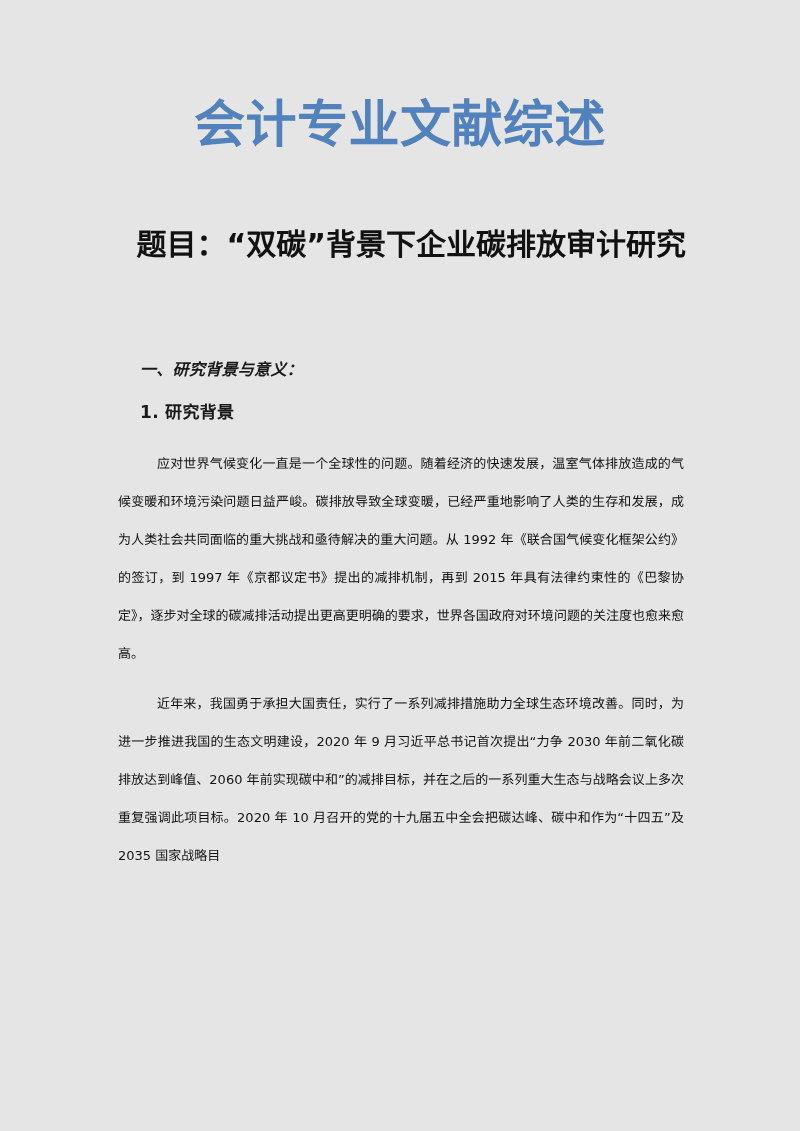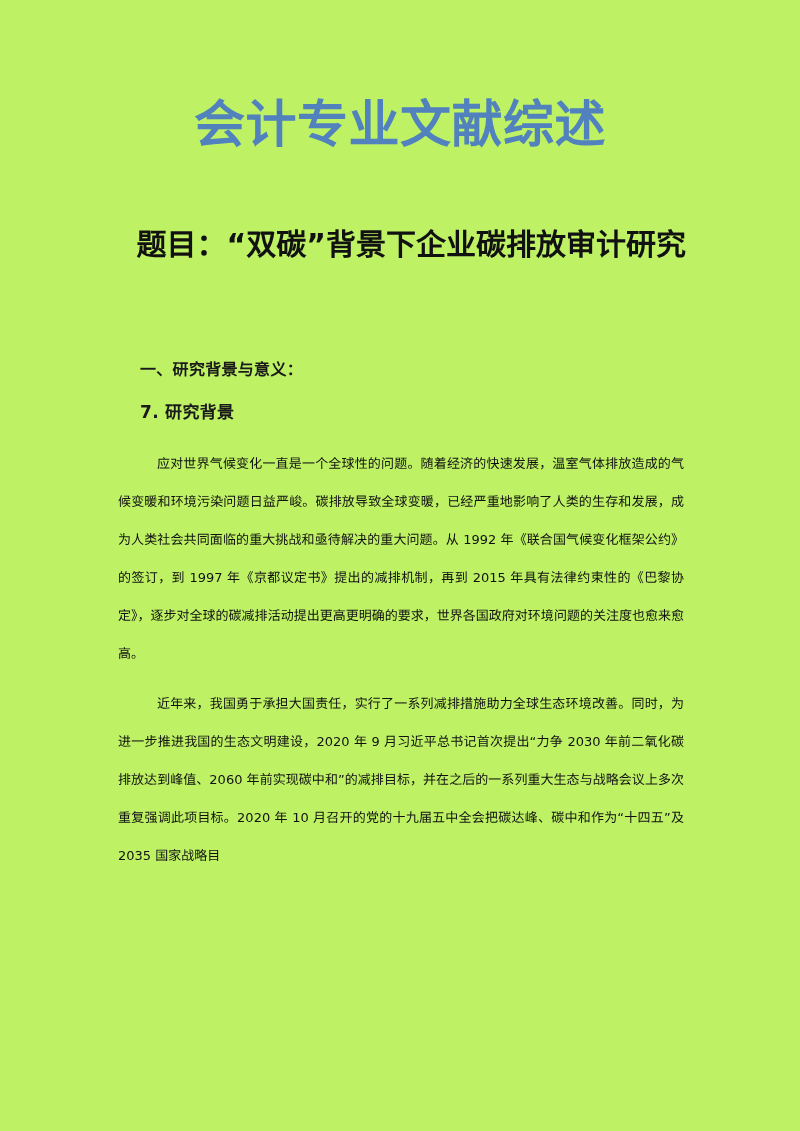--- a/index.html
+++ b/index.html
@@ -12,21 +12,21 @@
     height: 1131px;
     position: relative;
     overflow: hidden;
     font-family: "Liberation Serif", "DejaVu Serif", serif;
     -webkit-font-smoothing: antialiased;
   }
 
   .page {
     position: absolute;
     inset: 0;
-    background: #bef264;
+    background: #e5e5e5;
   }
 
   
   .doc-title {
     position: absolute;
     top: 96px;
     left: 0;
     right: 0;
     text-align: center;
     font-family: "DejaVu Serif", "Liberation Serif", serif;
@@ -63,20 +63,21 @@
 
   .section-heading {
     font-family: "DejaVu Sans", "Liberation Sans", sans-serif;
     font-weight: 700;
     font-size: 16px;
     color: #1a1a1a;
     text-indent: 22px;
     line-height: 1.0;
     margin: 0 0 26px 0;
     letter-spacing: 0.3px;
+    font-style: italic;
   }
 
   .sub-heading {
     font-family: "DejaVu Sans", "Liberation Sans", sans-serif;
     font-weight: 700;
     font-size: 17px;
     color: #1a1a1a;
     text-indent: 22px;
     line-height: 1.0;
     margin: 0 0 24px 0;
@@ -104,21 +105,21 @@
 <div class="page">
 
   <div class="doc-title">会计专业文献综述</div>
 
   <div class="doc-subtitle">题目：“双碳”背景下企业碳排放审计研究</div>
 
   <div class="body-col">
 
     <p class="section-heading">一、研究背景与意义：</p>
 
-    <p class="sub-heading">7. 研究背景</p>
+    <p class="sub-heading">1. 研究背景</p>
 
     <p class="para">应对世界气候变化一直是一个全球性的问题。随着经济的快速发展，温室气体排放造成的气候变暖和环境污染问题日益严峻。碳排放导致全球变暖，已经严重地影响了人类的生存和发展，成为人类社会共同面临的重大挑战和亟待解决的重大问题。从 1992 年《联合国气候变化框架公约》的签订，到 1997 年《京都议定书》提出的减排机制，再到 2015 年具有法律约束性的《巴黎协定》，逐步对全球的碳减排活动提出更高更明确的要求，世界各国政府对环境问题的关注度也愈来愈高。</p>
 
     <p class="para">近年来，我国勇于承担大国责任，实行了一系列减排措施助力全球生态环境改善。同时，为进一步推进我国的生态文明建设，2020 年 9 月习近平总书记首次提出“力争 2030 年前二氧化碳排放达到峰值、2060 年前实现碳中和”的减排目标，并在之后的一系列重大生态与战略会议上多次重复强调此项目标。2020 年 10 月召开的党的十九届五中全会把碳达峰、碳中和作为“十四五”及 2035 国家战略目</p>
 
   </div>
 
 </div>
 
 </body></html>

